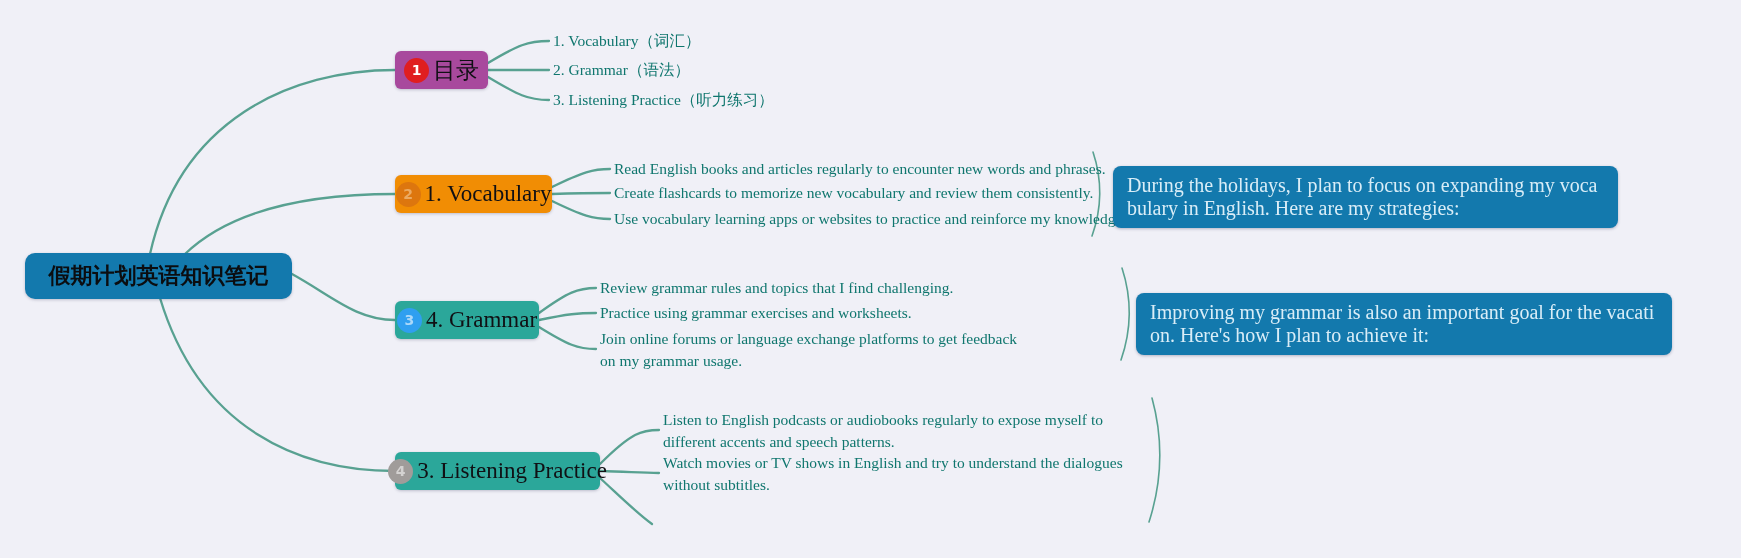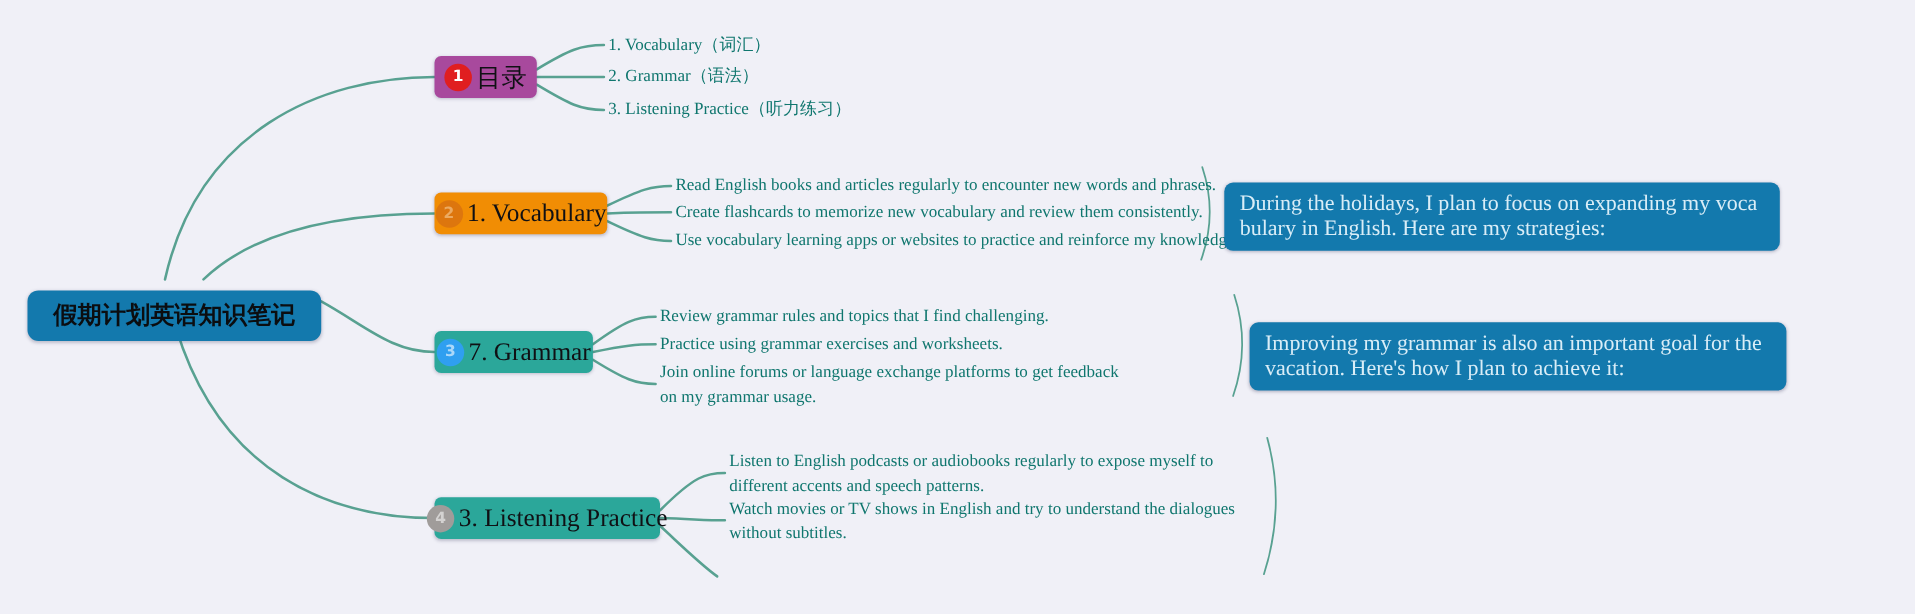--- a/index.html
+++ b/index.html
@@ -18,21 +18,21 @@
     color:#101014;white-space:nowrap;
   }
   .node .label{font-size:23px;}
   .badge{
     display:inline-flex;align-items:center;justify-content:center;
     width:25px;height:25px;border-radius:50%;
     font-family:"DejaVu Sans","Liberation Sans",sans-serif;
     font-size:14px;font-weight:bold;margin-right:4px;flex:0 0 auto;
   }
   .root{
-    left:25px;top:264px;width:267px;height:46px;
+    left:25px;top:253px;width:267px;height:46px;
     background:#1379ad;border-radius:10px;
     font-family:"DejaVu Sans","Liberation Sans",sans-serif;
     font-weight:bold;font-size:22px;color:#0b0d10;
   }
   .node-toc{left:395px;top:51px;width:93px;height:38px;background:#a8499d;}
   .node-vocab{left:395px;top:175px;width:157px;height:38px;background:#f18d04;}
   .node-grammar{left:395px;top:301px;width:144px;height:38px;background:#2ba79a;}
   .node-listen{left:395px;top:452px;width:205px;height:38px;background:#2ba79a;}
   .badge-1{background:#e01e20;color:#ffffff;}
   .badge-2{background:#dd760e;color:rgba(255,235,200,.45);}
@@ -44,21 +44,21 @@
   }
   .item.nowrap{white-space:nowrap;}
 
   .summary{
     position:absolute;z-index:2;background:#1379ad;color:#d9edf7;
     border-radius:8px;padding:8px 14px;font-size:20px;line-height:23px;
     box-shadow:0 1px 3px rgba(40,40,80,.3);
     word-break:break-all;box-sizing:border-box;
   }
   .sum-vocab{left:1113px;top:166px;width:505px;}
-  .sum-grammar{left:1136px;top:293px;width:488px;}
+  .sum-grammar{left:1136px;top:293px;width:536px;}
   .sum-listen{left:1185px;top:442px;width:500px;}
 </style>
 </head>
 <body>
 
 <div class="canvas">
 
   <svg class="wires" width="1741" height="558" viewBox="0 0 1741 558">
 
     <path class="edge" d="M 150 254 C 180 120, 290 70, 395 70"></path>
@@ -103,21 +103,21 @@
     <span class="badge badge-2">2</span>
     <span class="label">1. Vocabulary</span>
   </div>
   <div class="item nowrap" style="left:614px;top:158px;">Read English books and articles regularly to encounter new words and phrases.</div>
   <div class="item nowrap" style="left:614px;top:182px;">Create flashcards to memorize new vocabulary and review them consistently.</div>
   <div class="item nowrap" style="left:614px;top:208px;">Use vocabulary learning apps or websites to practice and reinforce my knowledge.</div>
   <div class="summary sum-vocab">During the holidays, I plan to focus on expanding my vocabulary in English. Here are my strategies:</div>
 
   <div class="node node-grammar">
     <span class="badge badge-3">3</span>
-    <span class="label">7. Grammar</span>
+    <span class="label">4. Grammar</span>
   </div>
   <div class="item nowrap" style="left:600px;top:277px;">Review grammar rules and topics that I find challenging.</div>
   <div class="item nowrap" style="left:600px;top:302px;">Practice using grammar exercises and worksheets.</div>
   <div class="item" style="left:600px;top:328px;max-width:420px;">Join online forums or language exchange platforms to get feedback on my grammar usage.</div>
   <div class="summary sum-grammar">Improving my grammar is also an important goal for the vacation. Here's how I plan to achieve it:</div>
 
   <div class="node node-listen">
     <span class="badge badge-4">4</span>
     <span class="label">3. Listening Practice</span>
   </div>

